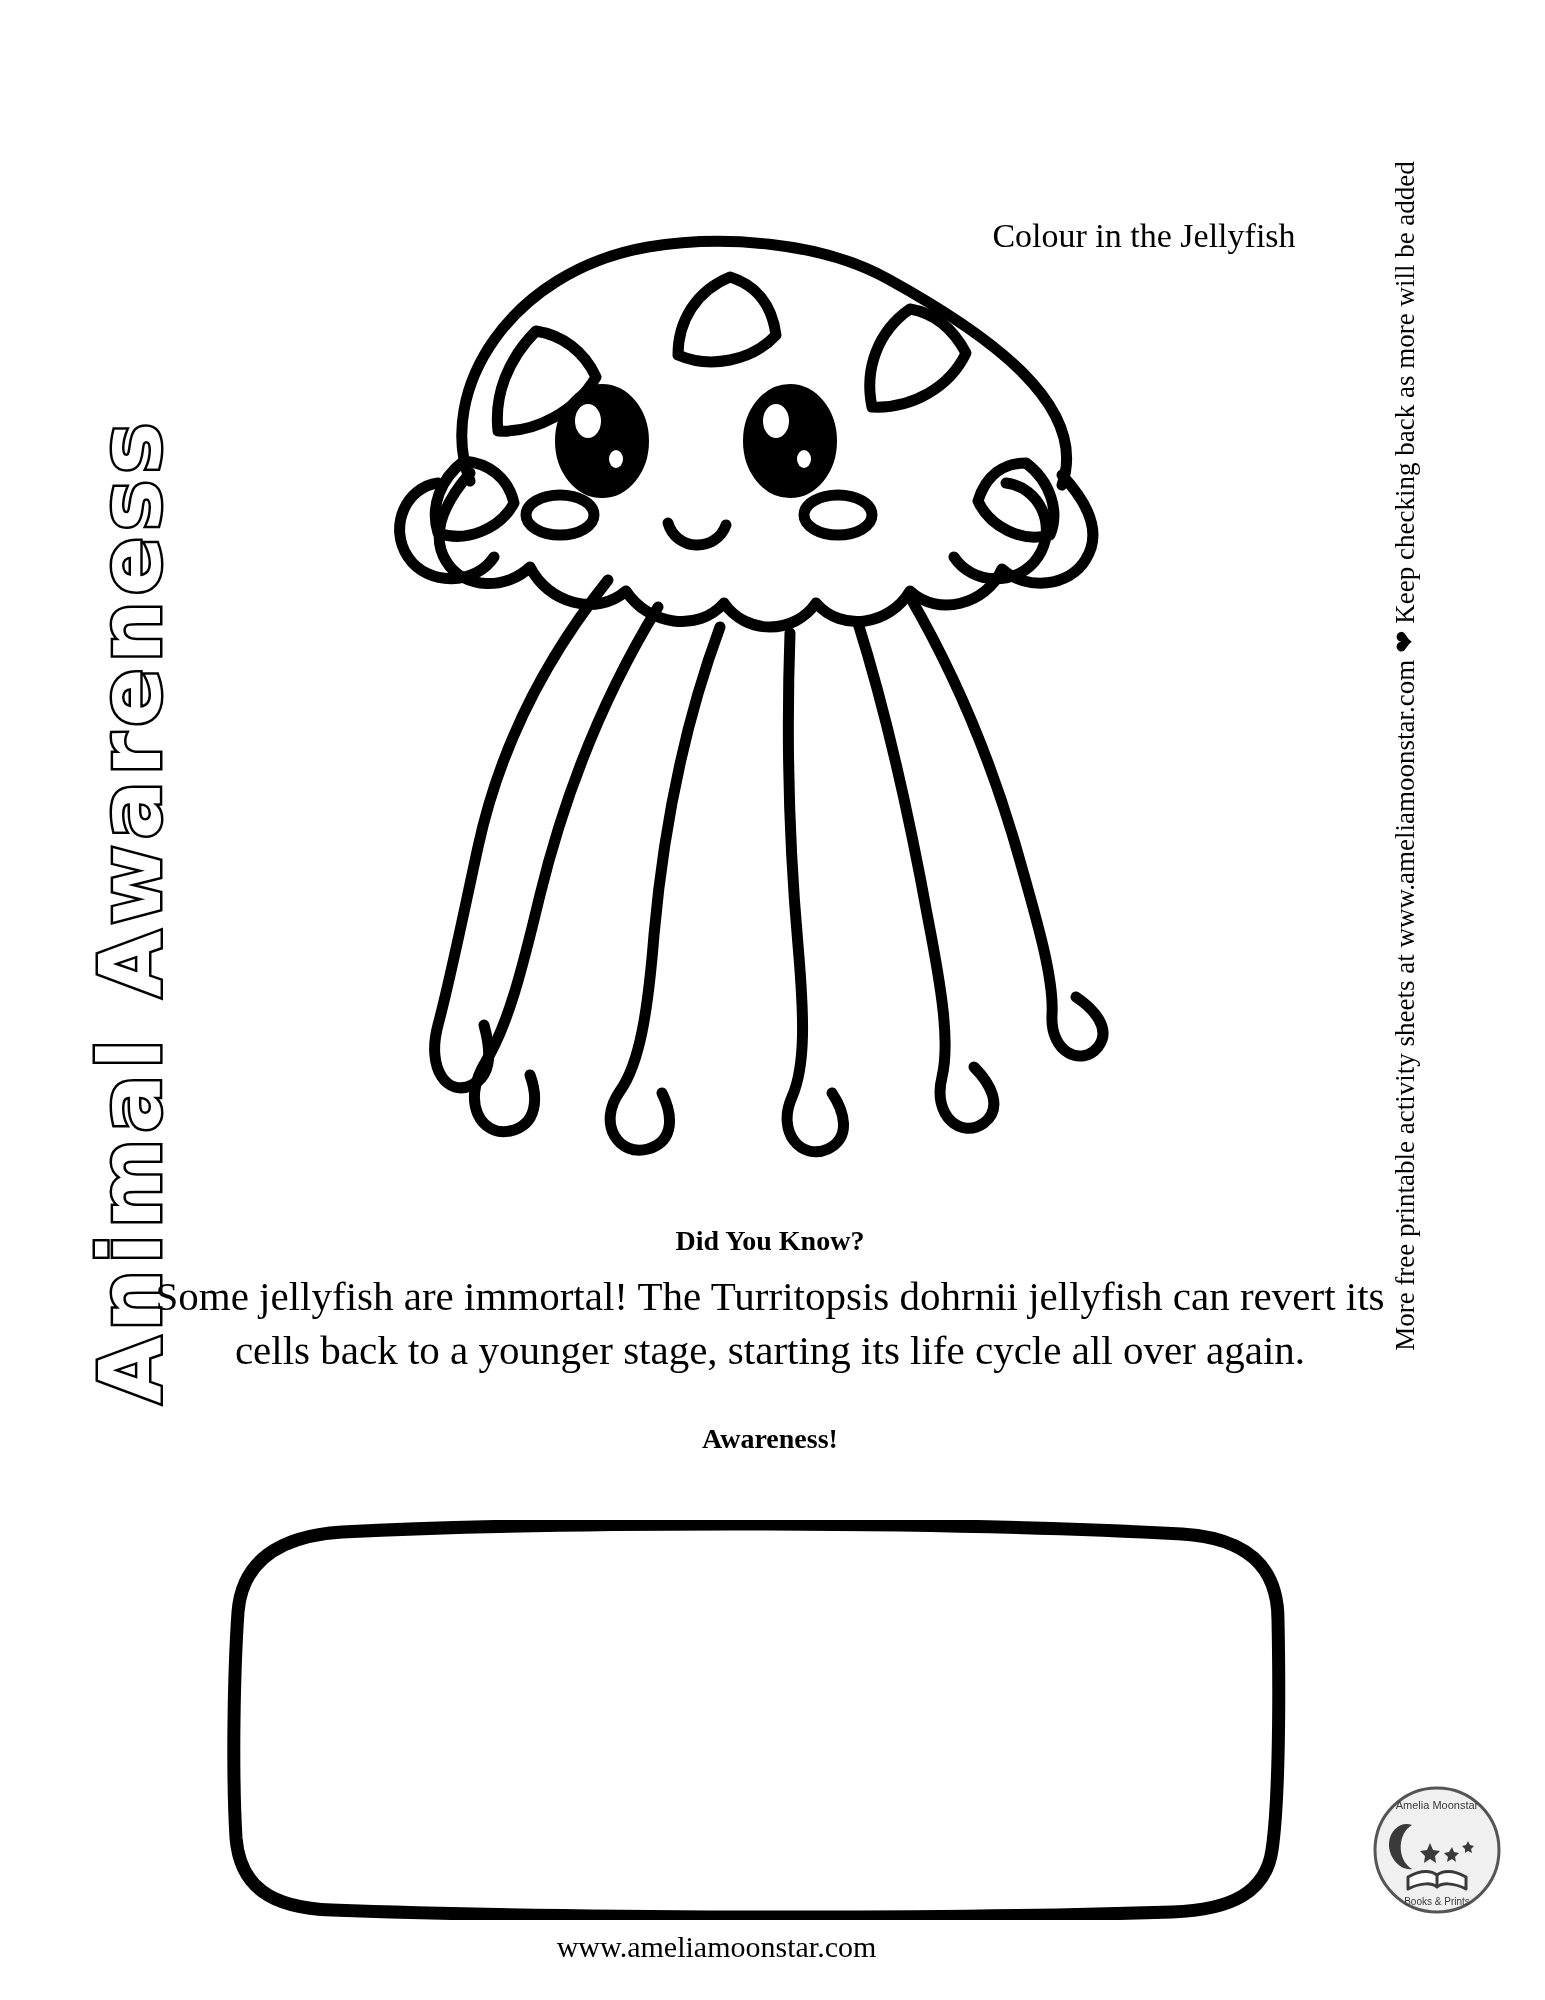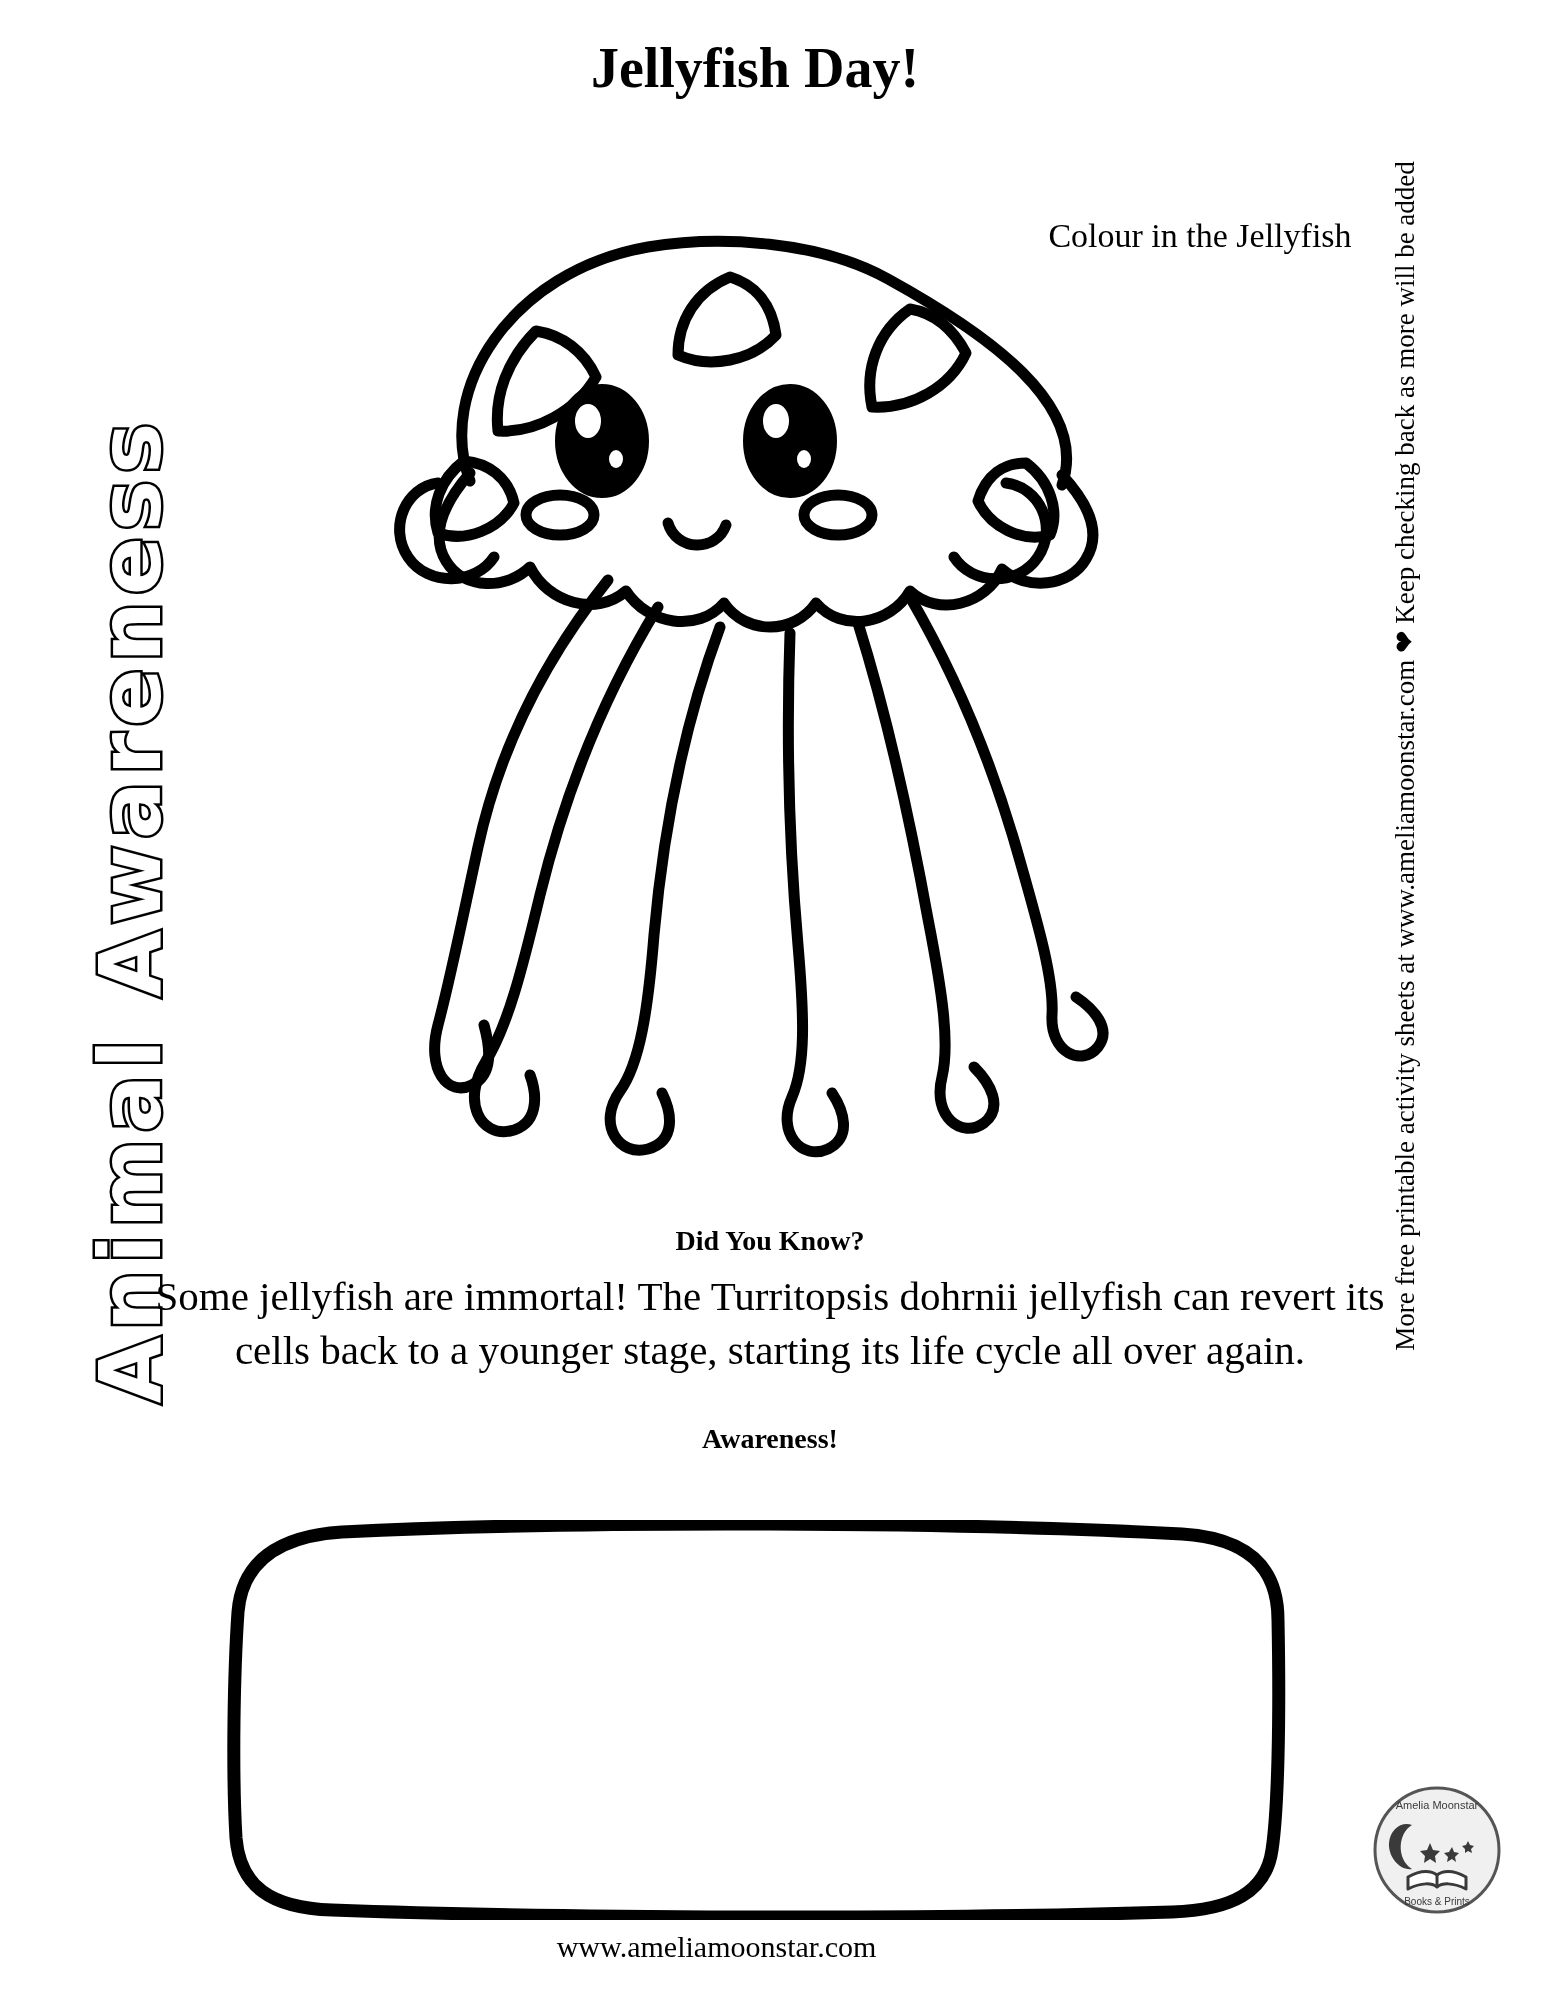--- a/index.html
+++ b/index.html
@@ -80,21 +80,21 @@
   .title-sub {
     font-family: "Liberation Serif", serif;
     font-weight: bold;
     font-size: 56px;
     line-height: 1.0;
     margin-top: 20px;
   }
 
   .colour-note {
     position: absolute;
-    left: 1040px;
+    left: 984px;
     top: 215px;
     width: 320px;
     text-align: center;
     font-size: 34px;
     line-height: 1.25;
   }
 
   
   .art {
     position: absolute;
@@ -160,21 +160,20 @@
 
 <div class="left-rail">
   <div class="vertical-title">Animal Awareness</div>
 </div>
 
 <div class="right-rail">
   <div class="vertical-note">More free printable activity sheets at www.ameliamoonstar.com ❤ Keep checking back as more will be added</div>
 </div>
 
 <div class="header">
-  <div class="title-sub">Jellyfish Day!</div>
 </div>
 
 <div class="colour-note">Colour in the Jellyfish</div>
 
 <div class="art">
   <svg viewBox="0 0 720 965" width="720" height="965" xmlns="http://www.w3.org/2000/svg">
     <g fill="none" stroke="#000000" stroke-width="11" stroke-linecap="round" stroke-linejoin="round">
 
       <path d="M218 345
                C 150 430, 108 520, 88 612

